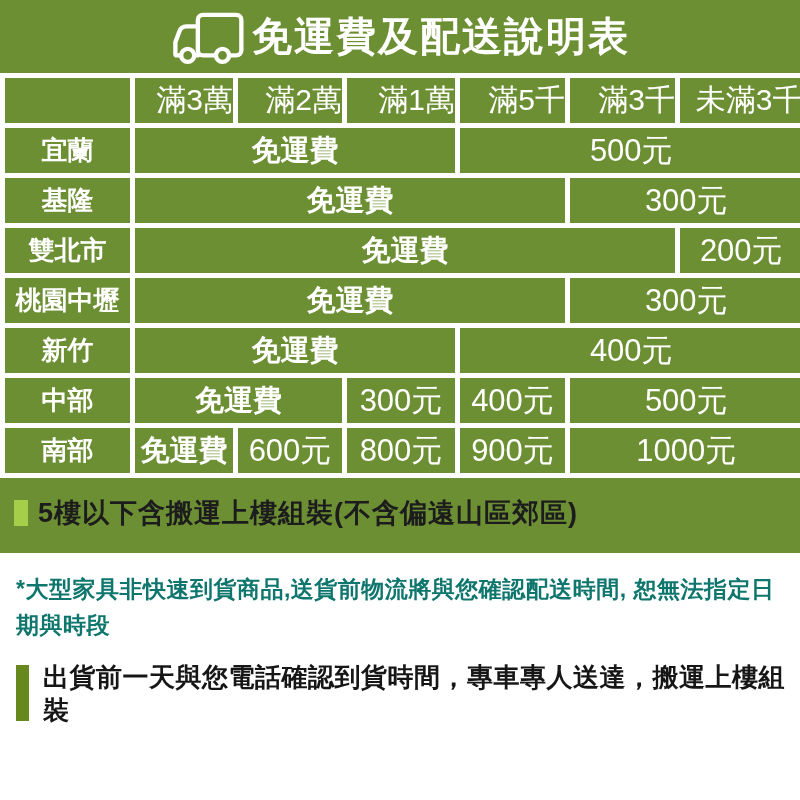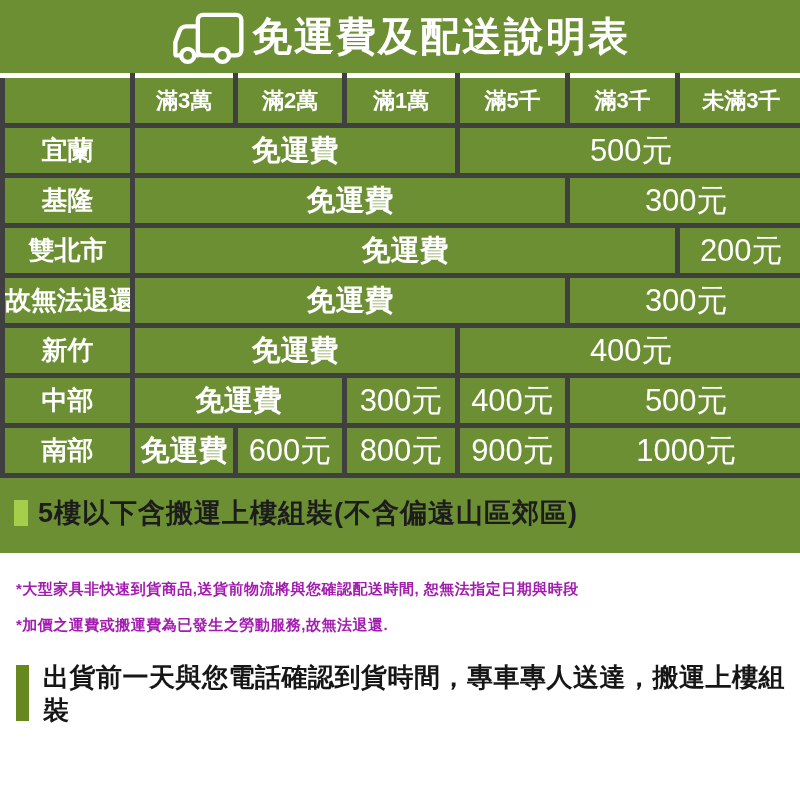--- a/index.html
+++ b/index.html
@@ -22,40 +22,40 @@
   .title-bar h1{
     margin:0;color:#ffffff;font-size:40px;font-weight:bold;letter-spacing:2px;
   }
   .truck{width:76px;height:58px;flex:0 0 auto;margin-top:2px;}
 
   
   table.fees{
     border-collapse:collapse;table-layout:fixed;width:800px;
   }
   table.fees td,table.fees th{
-    border:5px solid #404040;
+    border:5px solid #ffffff;
     height:45px;padding:0;text-align:center;vertical-align:middle;
     color:#ffffff;overflow:hidden;white-space:nowrap;
   }
   table.fees tr>*:last-child{border-right:none;}
-  table.fees th{font-size:22px;font-weight:bold;}
+  table.fees th{font-size:30px;font-weight:normal;text-align:right;}
   table.fees td.region{font-size:26px;font-weight:bold;}
   table.fees td.fee{font-size:31px;font-weight:normal;}
   table.fees td.free{font-size:29px;font-weight:bold;}
   table.fees tr:first-child th{border-top:5px solid #ffffff;}
 
   
   .green-notes{padding:17px 0 22px 14px;display:flex;flex-direction:column;gap:14px;justify-content:flex-end;}
   .green-note{display:flex;align-items:center;gap:10px;}
   .green-note .sq{width:14px;height:26px;background:#a5cf4b;flex:0 0 auto;}
   .green-note .txt{color:#1c1c1c;font-size:27px;font-weight:bold;letter-spacing:1px;}
 
   
   .white-zone{background:#ffffff;flex:1;padding:18px 14px 0 16px;box-sizing:border-box;}
-  .star-notes{color:#a21caf;font-size:15px;font-weight:bold;line-height:36px;letter-spacing:0.5px;}
+  .star-notes{color:#0f766e;font-size:23px;font-weight:bold;line-height:36px;letter-spacing:0.5px;}
   .delivery{display:flex;align-items:flex-start;gap:14px;margin-top:18px;}
   .delivery .bar{width:13px;height:56px;background:#67871f;flex:0 0 auto;margin-top:4px;}
   .delivery .lines{color:#161616;font-size:26px;font-weight:bold;line-height:33px;letter-spacing:0.5px;}
 </style>
 </head>
 <body>
 
 <div class="canvas">
 
   <div class="green-zone">
@@ -101,21 +101,21 @@
         <td class="region">基隆</td>
         <td class="free" colspan="4">免運費</td>
         <td class="fee" colspan="2">300元</td>
       </tr>
       <tr>
         <td class="region">雙北市</td>
         <td class="free" colspan="5">免運費</td>
         <td class="fee">200元</td>
       </tr>
       <tr>
-        <td class="region">故無法退還</td>
+        <td class="region">桃園中壢</td>
         <td class="free" colspan="4">免運費</td>
         <td class="fee" colspan="2">300元</td>
       </tr>
       <tr>
         <td class="region">新竹</td>
         <td class="free" colspan="3">免運費</td>
         <td class="fee" colspan="3">400元</td>
       </tr>
       <tr>
         <td class="region">中部</td>
@@ -139,21 +139,20 @@
       <div class="green-note">
         <span class="sq"></span>
         <span class="txt">5樓以下含搬運上樓組裝(不含偏遠山區郊區)</span>
       </div>
     </div>
   </div>
 
   <div class="white-zone">
     <div class="star-notes">
       <div>*大型家具非快速到貨商品,送貨前物流將與您確認配送時間, 恕無法指定日期與時段</div>
-      <div>*加價之運費或搬運費為已發生之勞動服務,故無法退還.</div>
     </div>
 
     <div class="delivery">
       <span class="bar"></span>
       <div class="lines">
         <div>出貨前一天與您電話確認到貨時間，專車專人送達，搬運上樓組裝</div>
 
       </div>
     </div>
 

